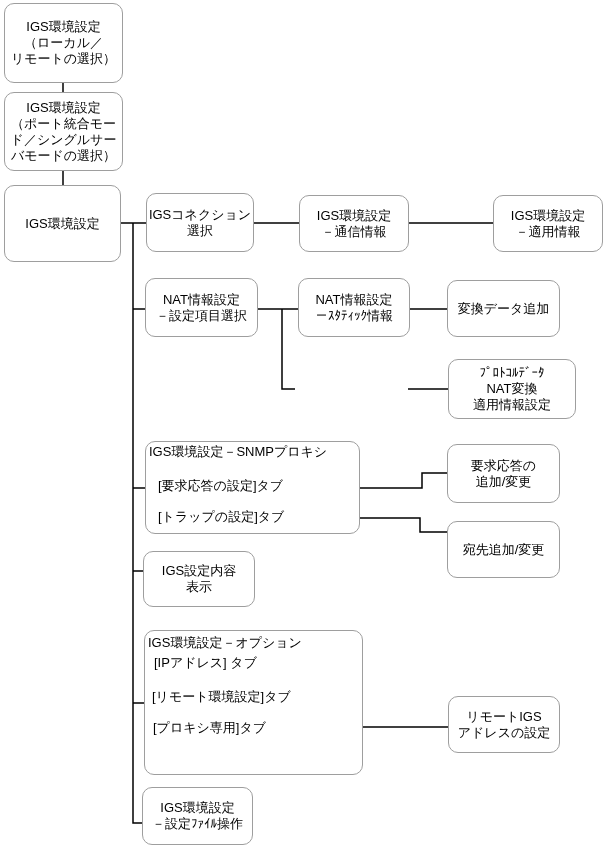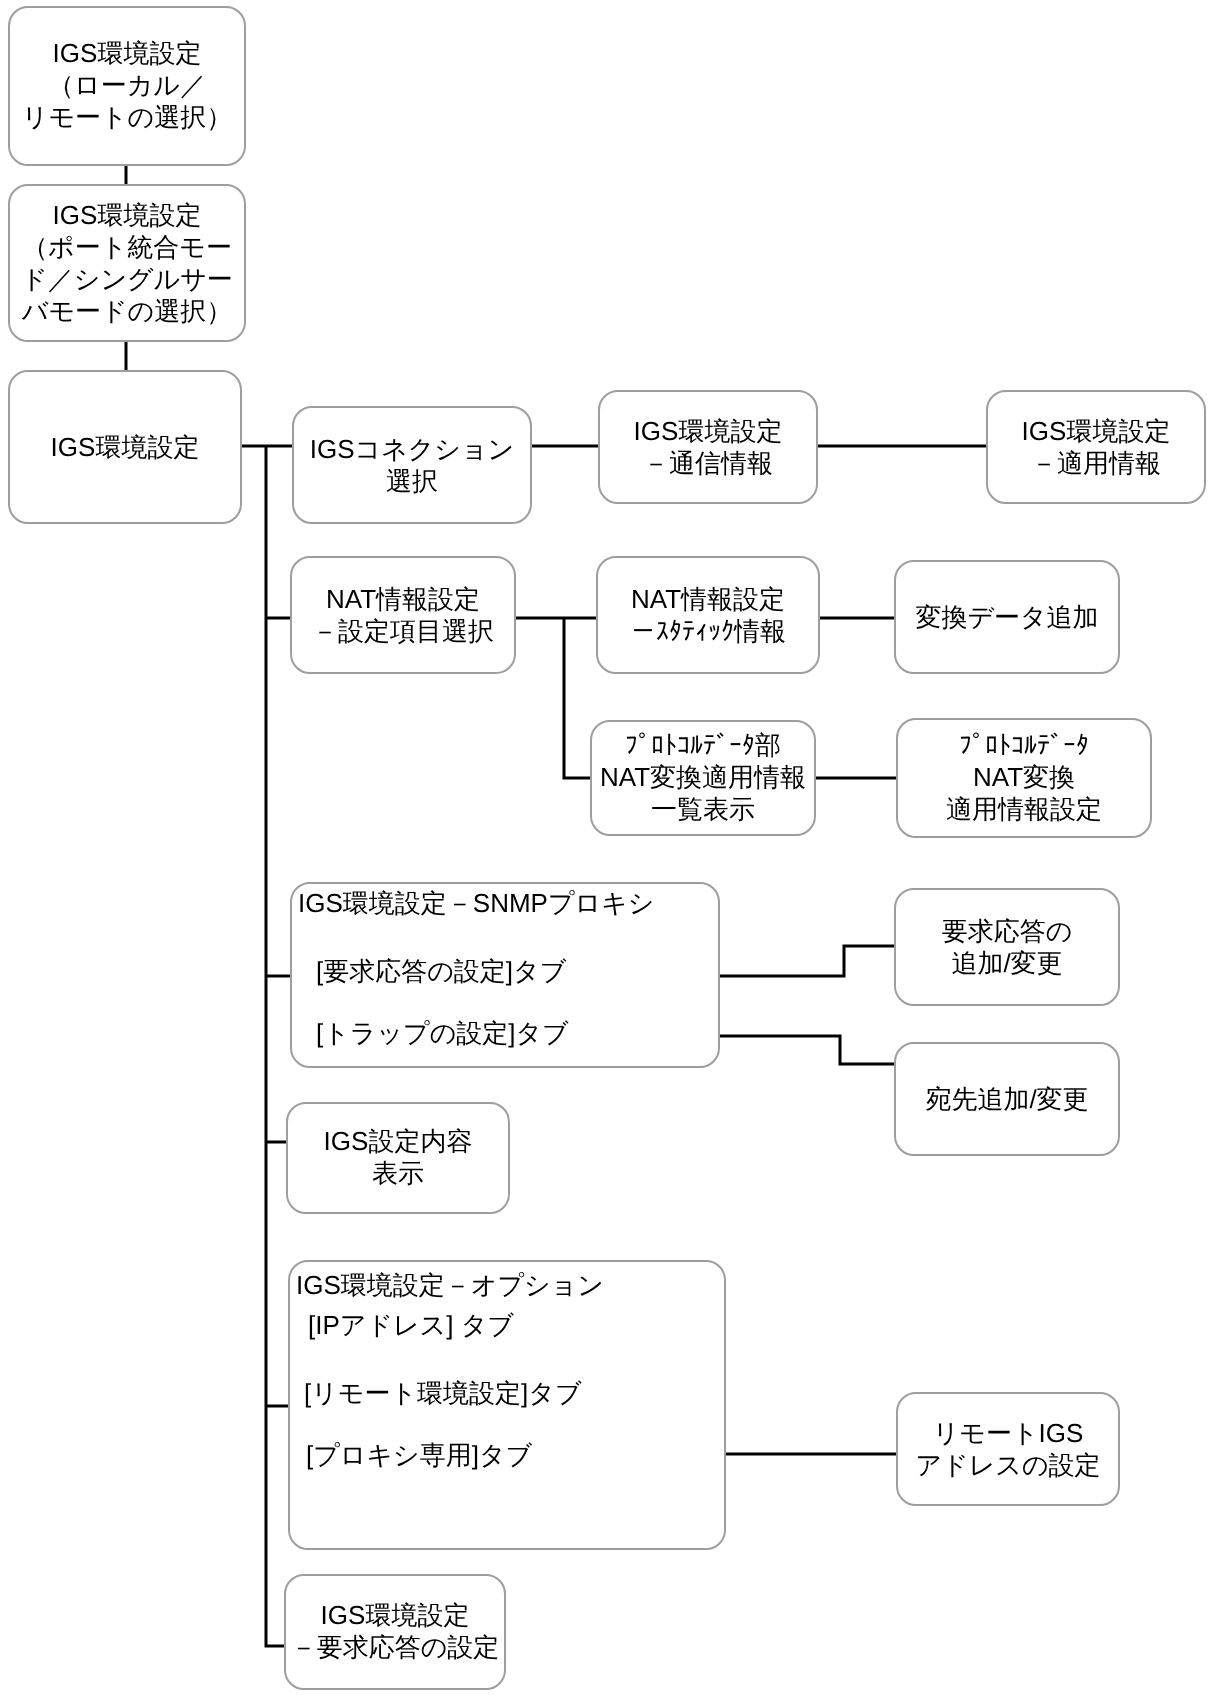--- a/index.html
+++ b/index.html
@@ -59,21 +59,21 @@
       <div class="ln">IGS環境設定</div>
       <div class="ln">（ポート統合モー</div>
       <div class="ln">ド／シングルサー</div>
       <div class="ln">バモードの選択）</div>
     </div>
 
   <div class="node" id="box-c" style="left:4px;top:185px;width:117px;height:77px">
       <div class="ln">IGS環境設定</div>
     </div>
 
-  <div class="node" id="box-d" style="left:146px;top:203px;width:120px;height:59px">
+  <div class="node" id="box-d" style="left:146px;top:193px;width:108px;height:59px">
       <div class="ln">IGSコネクション</div>
       <div class="ln">選択</div>
     </div>
 
   <div class="node" id="box-e" style="left:299px;top:195px;width:110px;height:57px">
       <div class="ln">IGS環境設定</div>
       <div class="ln">－通信情報</div>
     </div>
 
   <div class="node" id="box-f" style="left:493px;top:195px;width:110px;height:57px">
@@ -88,25 +88,20 @@
 
   <div class="node" id="box-h" style="left:298px;top:278px;width:112px;height:59px">
       <div class="ln">NAT情報設定</div>
       <div class="ln">－ｽﾀﾃｨｯｸ情報</div>
     </div>
 
   <div class="node" id="box-i" style="left:447px;top:280px;width:113px;height:57px">
       <div class="ln">変換データ追加</div>
     </div>
 
-  <div class="node" id="box-j" style="left:295px;top:360px;width:113px;height:58px">
-      <div class="ln">ﾌﾟﾛﾄｺﾙﾃﾞｰﾀ部</div>
-      <div class="ln">NAT変換適用情報</div>
-      <div class="ln">一覧表示</div>
-    </div>
 
   <div class="node" id="box-k" style="left:448px;top:359px;width:128px;height:60px">
       <div class="ln">ﾌﾟﾛﾄｺﾙﾃﾞｰﾀ</div>
       <div class="ln">NAT変換</div>
       <div class="ln">適用情報設定</div>
     </div>
 
   <div class="node" id="box-l" style="left:145px;top:441px;width:215px;height:93px">
       <div class="ln">IGS環境設定－SNMPプロキシ</div>
       <div class="ln">[要求応答の設定]タブ</div>
@@ -134,16 +129,16 @@
       <div class="ln">[プロキシ専用]タブ</div>
     </div>
 
   <div class="node" id="box-q" style="left:448px;top:696px;width:112px;height:57px">
       <div class="ln">リモートIGS</div>
       <div class="ln">アドレスの設定</div>
     </div>
 
   <div class="node" id="box-r" style="left:142px;top:787px;width:111px;height:58px">
       <div class="ln">IGS環境設定</div>
-      <div class="ln">－要求応答の設定</div>
+      <div class="ln">－設定ﾌｧｲﾙ操作</div>
     </div>
 
 </div>
 
 </body></html>

